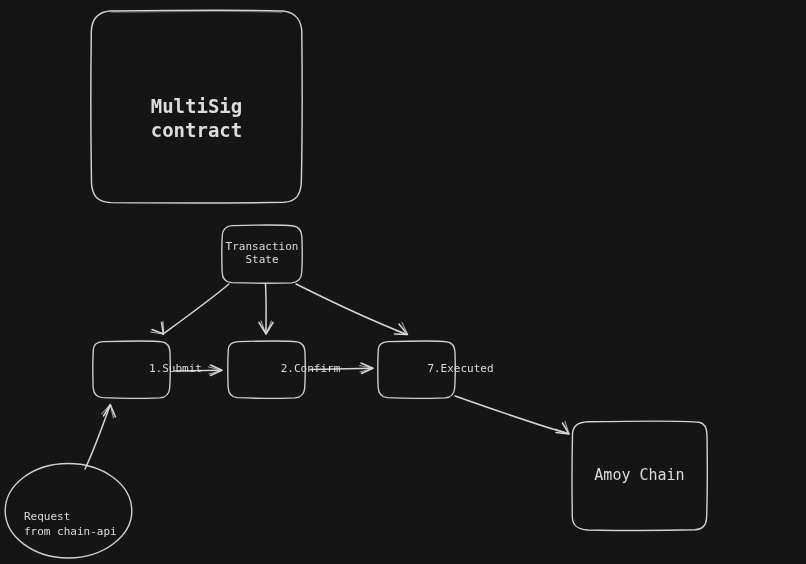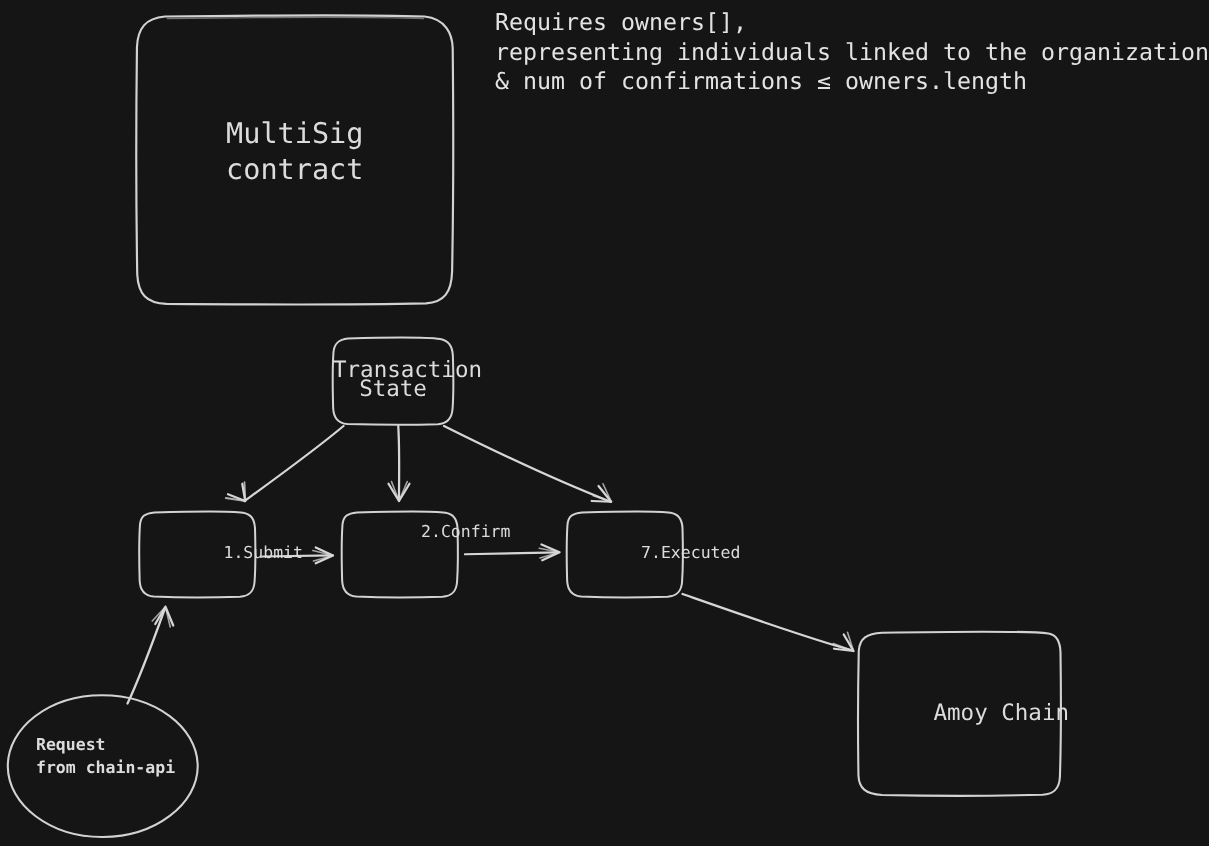--- a/index.html
+++ b/index.html
@@ -37,25 +37,25 @@
     position: absolute;
     color: #e3e3e3;
     font-family: "DejaVu Sans Mono", "Liberation Mono", monospace;
     font-size: 15.5px;
     line-height: 19.5px;
     white-space: pre;
     letter-spacing: 0px;
   }
   
   #lbl-multisig { font-size: 19px; line-height: 24px; }
-  #lbl-txstate  { font-size: 15px; line-height: 13px; }
+  #lbl-txstate  { font-size: 11px; line-height: 13px; }
   #lbl-submit,
   #lbl-confirm,
   #lbl-executed { font-size: 11px; line-height: 14px; padding-left: 44px; }
-  #lbl-amoy     { font-size: 15px; line-height: 19px; margin-left: 28px; }
+  #lbl-amoy     { font-size: 15px; line-height: 19px; }
   #lbl-request  { font-size: 11px; line-height: 15px; text-align: left; }
   .hit {
     position: absolute;
     background: transparent;
   }
 </style>
 </head>
 <body style="background: rgb(21, 21, 21);">
 
 <div id="canvas" style="background: rgb(21, 21, 21);">
@@ -174,40 +174,37 @@
       <path d="M110.3 404.5 L 101.5 414 M110.3 404.5 L 113.5 418" fill="none" stroke="#d6d6d6" stroke-width="1.1" stroke-linecap="round" opacity="0.75"></path>
     </g>
 
     <g>
       <path d="M455 396 C 495 410, 540 426, 568 433.5" fill="none" stroke="#d6d6d6" stroke-width="1.5" stroke-linecap="round"></path>
       <path d="M569 434 L 556 432.5 M569 434 L 562.5 423" fill="none" stroke="#d6d6d6" stroke-width="1.5" stroke-linecap="round"></path>
       <path d="M569 434 L 555.5 429 M569 434 L 565 421.5" fill="none" stroke="#d6d6d6" stroke-width="1.1" stroke-linecap="round" opacity="0.75"></path>
     </g>
   </svg>
 
-  <div class="node-label" id="lbl-multisig" style="left:91px; top:77px; width:211px;">MultiSig
+  <div class="node-label" id="lbl-multisig" style="left:91px; top:94px; width:211px;font-weight:bold;">MultiSig
 contract</div>
 
   <div class="node-label" id="lbl-txstate" style="left:222px; top:240px; width:80px;">Transaction
 State</div>
 
   <div class="node-label" id="lbl-submit" style="left:93px; top:362px; width:77px;">1.Submit</div>
 
-  <div class="node-label" id="lbl-confirm" style="left:228px; top:348px; width:77px;">2.Confirm</div>
+  <div class="node-label" id="lbl-confirm" style="left:228px; top:362px; width:77px;">2.Confirm</div>
 
   <div class="node-label" id="lbl-executed" style="left:376px; top:362px; width:81px;">7.Executed</div>
 
   <div class="node-label" id="lbl-amoy" style="left:572px; top:466px; width:135px;">Amoy Chain</div>
 
-  <div class="node-label" id="lbl-request" style="left:24px; top:489px; width:110px;font-weight:bold;">Request
+  <div class="node-label" id="lbl-request" style="left:24px; top:509px; width:110px;">Request
 from chain-api</div>
 
-  <div class="annot" id="annot-requirements" style="left:330px; top:6px;">Requires owners[],
-representing individuals linked to the organization
-&amp; num of confirmations ≤ owners.length</div>
 
 
   <div class="hit" style="left:91px; top:10px; width:211px; height:193px;"></div>
   <div class="hit" style="left:222px; top:225px; width:80px; height:58px;"></div>
   <div class="hit" style="left:93px; top:341px; width:77px; height:57px;"></div>
   <div class="hit" style="left:228px; top:341px; width:77px; height:57px;"></div>
   <div class="hit" style="left:378px; top:341px; width:77px; height:57px;"></div>
   <div class="hit" style="left:572px; top:421px; width:135px; height:109px;"></div>
   <div class="hit" style="left:5px; top:463px; width:127px; height:95px; border-radius:50%;"></div>
 

